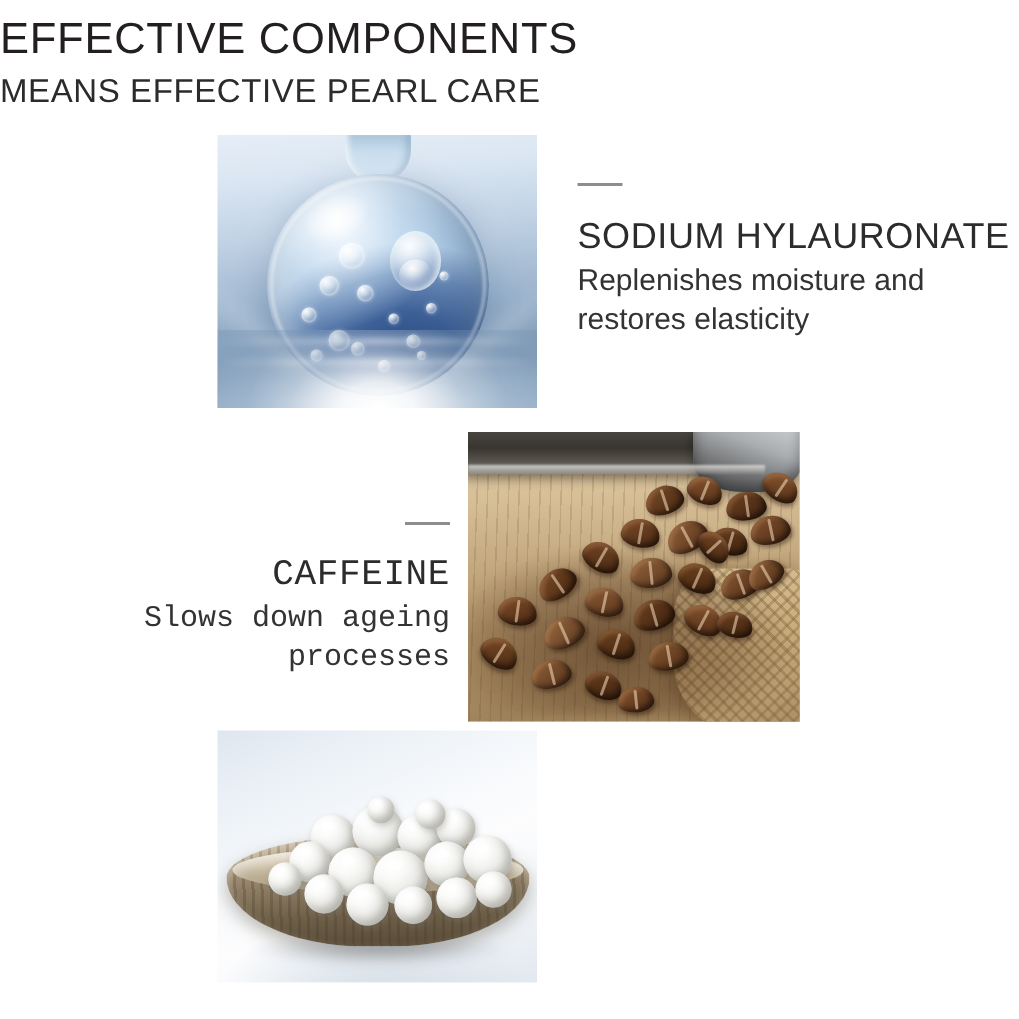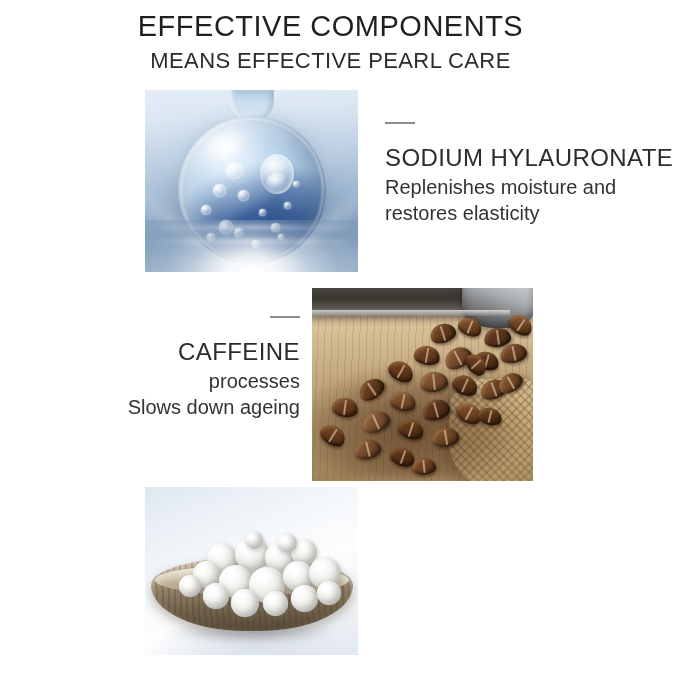--- a/index.html
+++ b/index.html
@@ -15,21 +15,20 @@
   #canvas {
     position:relative;
     width:679px; height:679px;
     background:#ffffff;
   }
 
   
   .header {
     position:absolute;
     top:10px; left:0; width:661px;
-    text-align:center;
   }
   .title {
     font-size:29px;
     font-weight:400;
     letter-spacing:0.5px;
     color:#231f20;
     line-height:1.15;
     white-space:nowrap;
   }
   .subtitle {
@@ -396,26 +395,26 @@
     <div class="bean" style="left:120px;top:140px;width:27px;height:19px;transform:rotate(-10deg);background:linear-gradient(150deg,#8b5b33,#502d16);"></div>
     <div class="bean" style="left:8px;top:138px;width:26px;height:19px;transform:rotate(32deg);background:linear-gradient(150deg,#7e4e29,#462611);"></div>
     <div class="bean" style="left:42px;top:152px;width:27px;height:19px;transform:rotate(-14deg);background:linear-gradient(150deg,#916239,#57331b);"></div>
     <div class="bean" style="left:78px;top:160px;width:25px;height:18px;transform:rotate(20deg);background:linear-gradient(150deg,#6d4120,#3b1f0e);"></div>
     <div class="bean" style="left:152px;top:68px;width:24px;height:17px;transform:rotate(48deg);background:linear-gradient(150deg,#7a4a27,#442410);"></div>
     <div class="bean" style="left:186px;top:86px;width:25px;height:18px;transform:rotate(-30deg);background:linear-gradient(150deg,#8e5f38,#543018);"></div>
     <div class="bean" style="left:166px;top:120px;width:24px;height:17px;transform:rotate(14deg);background:linear-gradient(150deg,#6f4322,#3c200e);"></div>
     <div class="bean" style="left:100px;top:170px;width:24px;height:17px;transform:rotate(-6deg);background:linear-gradient(150deg,#8a5730,#4d2b15);"></div>
   </div>
 
-  <div class="textblock right" style="left:60px; top:316px; width:240px; text-align:right;">
+  <div class="textblock right" style="left:60px; top:348px; width:240px; text-align:right;font-family:Liberation Mono, monospace;">
     <div class="dash"></div>
     <div class="ingredient">CAFFEINE</div>
     <div class="desc">
+      <span class="ln">Slows down ageing</span>
       <span class="ln">processes</span>
-      <span class="ln">Slows down ageing</span>
     </div>
   </div>
 
   <div class="photo" id="photo3">
     <div class="bg2"></div>
     <div class="shellshadow"></div>
     <div class="shell"></div>
     <div class="shelllip"></div>
 
     <div class="pearl" style="left:62px;top:56px;width:30px;height:30px;"></div>

